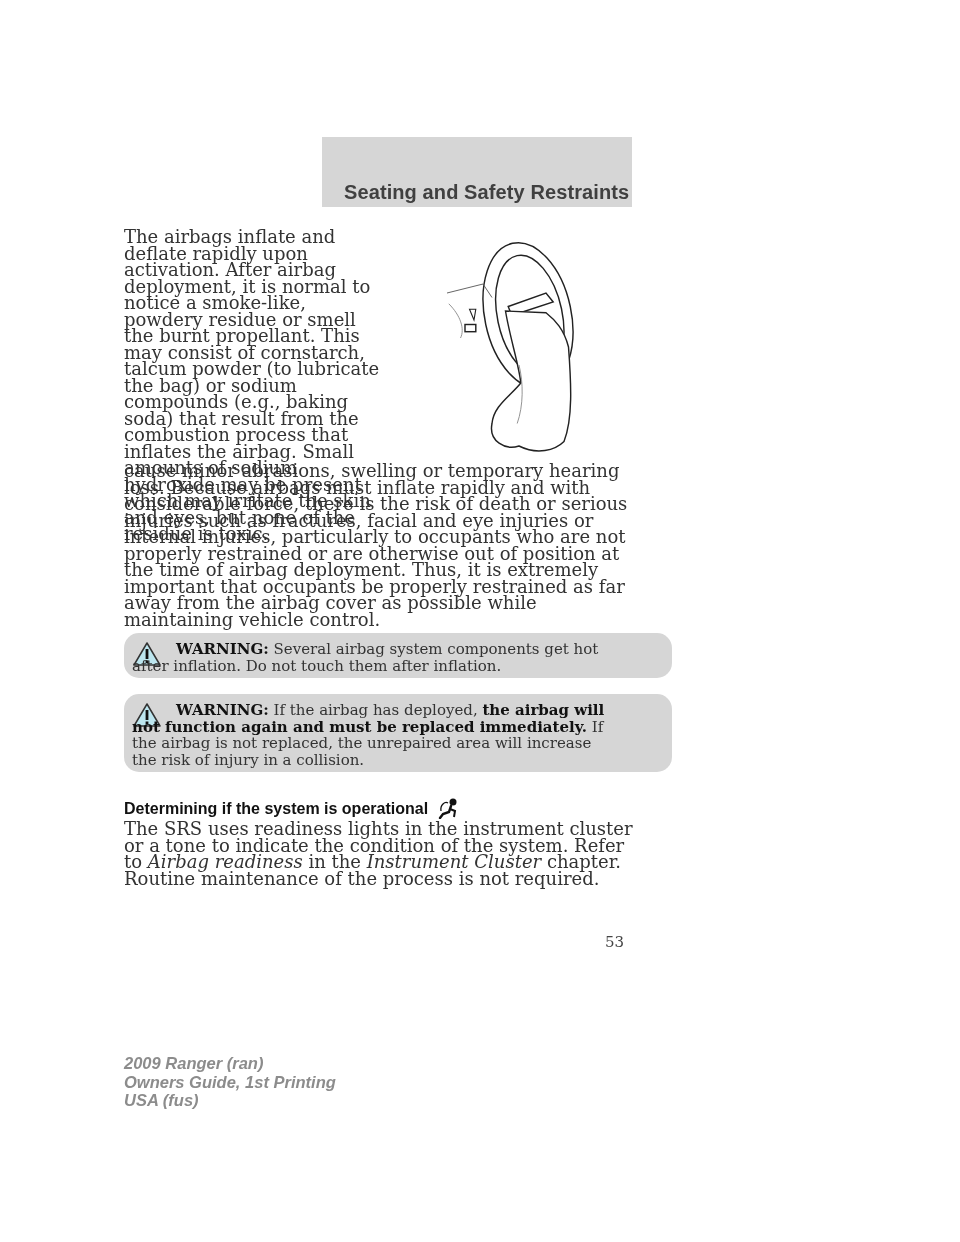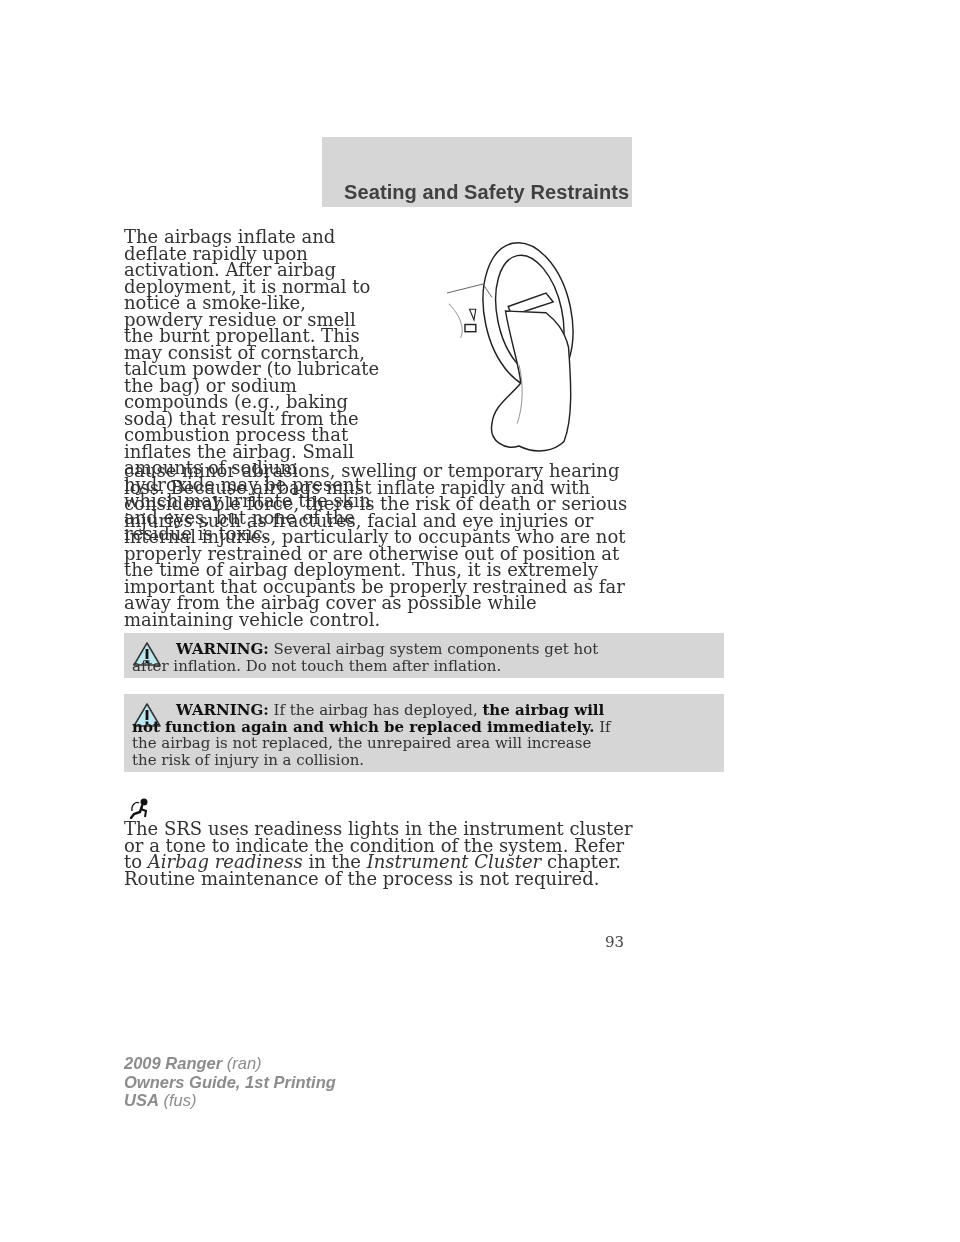--- a/index.html
+++ b/index.html
@@ -14,21 +14,21 @@
       color: #404040; white-space: nowrap; letter-spacing: 0.1px; margin-left: 16px;
     }
     .body-text {
       font-family: "DejaVu Serif", serif; font-size: 18px; line-height: 16.5px; color: #333;
     }
     .para1 { position: absolute; left: 124px; top: 229px; width: 265px; }
     .para2 { position: absolute; left: 124px; top: 463px; width: 515px; }
     .para2 .narrow { display: block; }
     .illus { position: absolute; left: 420px; top: 222px; width: 180px; height: 250px; }
     .warning {
-      position: absolute; left: 124px; width: 600px; background: #d6d6d6;
+      position: absolute; left: 124px; width: 548px; background: #d6d6d6; border-radius: 15px;
     }
     .warn1 { top: 633px; height: 45px; }
     .warn2 { top: 694px; height: 78px; }
     .warn-icon { position: absolute; left: 8px; top: 8px; width: 30px; height: 26px; }
     .warn-text {
       position: absolute; left: 8px; top: 8px; width: 485px;
       font-family: "DejaVu Serif", serif; font-size: 15px; line-height: 16.5px; color: #333;
       text-indent: 44px;
     }
     .warn-text b { color: #111; }
@@ -43,21 +43,21 @@
     .page-num {
       position: absolute; left: 605px; top: 933px;
       font-family: "DejaVu Serif", serif; font-size: 15px; color: #444;
     }
     .footer {
       position: absolute; left: 124px; top: 1054px;
       font-family: "Liberation Sans", sans-serif; font-size: 16.5px; line-height: 18.5px; color: #8c8c8c;
       font-style: italic;
     }
     .footer b { font-weight: bold; }
-    .footer .sub { font-weight: normal; margin-top: 24px; }
+    .footer .sub { font-weight: bold; margin-top: 24px; }
   </style>
 </head>
 <body>
 
 <div class="header-band"></div>
 <div class="header-title">Seating and Safety Restraints</div>
 
 <div class="body-text para1">The airbags inflate and deflate rapidly upon activation. After airbag deployment, it is normal to notice a smoke-like, powdery residue or smell the burnt propellant. This may consist of cornstarch, talcum powder (to lubricate the bag) or sodium compounds (e.g., baking soda) that result from the combustion process that inflates the airbag. Small amounts of sodium hydroxide may be present which may irritate the skin and eyes, but none of the residue is toxic.</div>
 
 <svg class="illus" viewBox="0 0 200 260" fill="none" stroke="#222" stroke-width="1.6">
@@ -87,36 +87,37 @@
   </div>
 </div>
 
 <div class="warning warn2">
   <svg class="warn-icon" viewBox="0 0 30 26">
     <path d="M15 2 L28 24 L2 24 Z" fill="#bde6ef" stroke="#333" stroke-width="1.5" stroke-linejoin="round"></path>
     <rect x="13.6" y="8" width="2.8" height="10" fill="#111"></rect>
     <rect x="13.6" y="19.5" width="2.8" height="2.6" fill="#111"></rect>
   </svg>
   <div class="warn-text">
-    <b>WARNING:</b><span> If the airbag has deployed, </span><b>the airbag will not function again and which be replaced immediately.</b><span> If the airbag is not replaced, the unrepaired area will increase the risk of injury in a collision.</span>
+    <b>WARNING:</b><span> If the airbag has deployed, </span><b>the airbag will not function again and must be replaced immediately.</b><span> If the airbag is not replaced, the unrepaired area will increase the risk of injury in a collision.</span>
   </div>
 </div>
 
 <div class="section-heading">
+  <span>Determining if the system is operational</span>
   <svg class="sec-icon" viewBox="0 0 22 22">
     <circle cx="16" cy="5" r="3.5" fill="#111"></circle>
     <path d="M14 9 L12 15 L6 17 L3 21" stroke="#111" stroke-width="2.4" fill="none" stroke-linecap="round"></path>
     <path d="M13 12 L18 14 L17 20" stroke="#111" stroke-width="2" fill="none"></path>
     <path d="M4 14 C3 8 8 4 11 6" stroke="#111" stroke-width="1.3" fill="none"></path>
   </svg>
 </div>
 
 <div class="body-text para3">
   <span>The SRS uses readiness lights in the instrument cluster or a tone to indicate the condition of the system. Refer to </span><i>Airbag readiness</i><span> in the </span><i>Instrument Cluster</i><span> chapter. Routine maintenance of the process is not required.</span>
 </div>
 
-<div class="page-num">93</div>
+<div class="page-num">53</div>
 
 <div class="footer">
   <div><b>2009 Ranger</b><span class="sub"> (ran)</span></div>
   <div><b>Owners Guide, 1st Printing</b></div>
   <div><b>USA</b><span class="sub"> (fus)</span></div>
 </div>
 
 </body></html>

